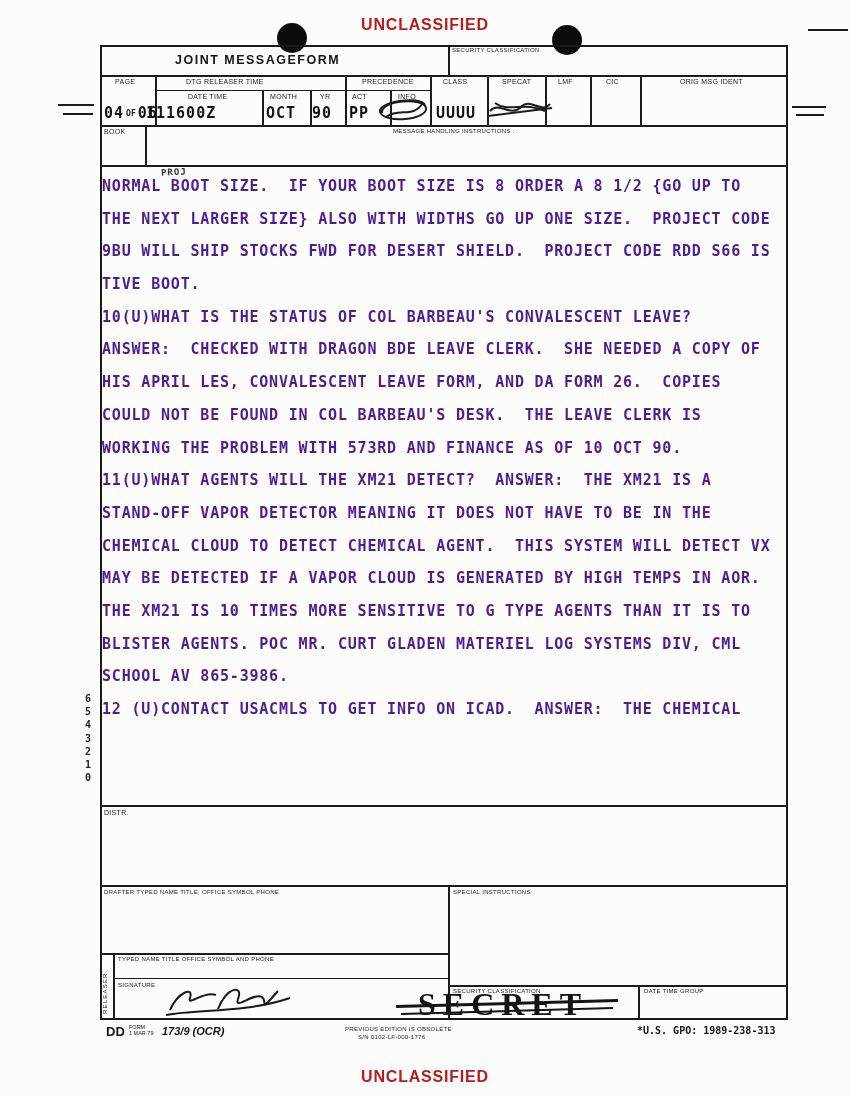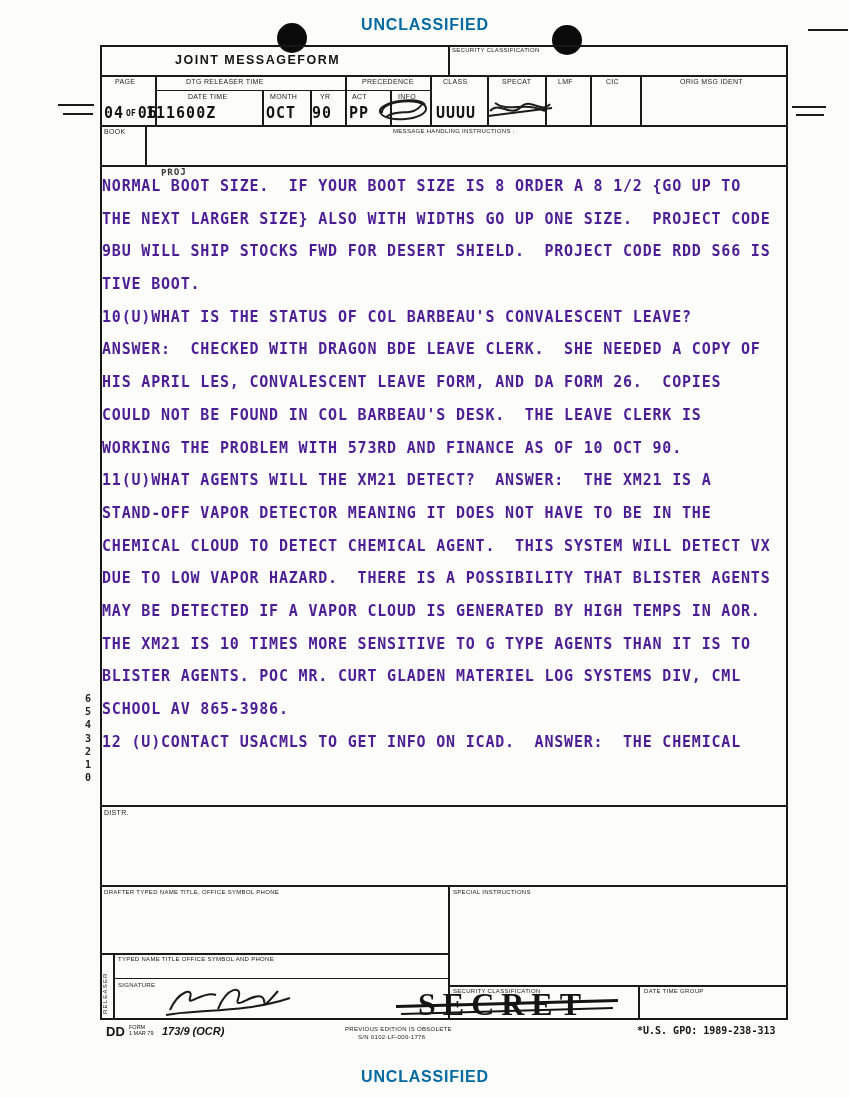--- a/index.html
+++ b/index.html
@@ -14,21 +14,21 @@
   .thin  { height:1px; }
   .tiny {
     position:absolute; font-size:7px; letter-spacing:0.3px; color:#222;
     font-family:"Liberation Sans", sans-serif; white-space:nowrap;
   }
   .micro { font-size:6px; }
   .ocr { font-family:"DejaVu Sans Mono", monospace; font-weight:bold; }
   .val { position:absolute; font-size:15px; letter-spacing:1px; white-space:nowrap;text-align:right; }
   .banner {
     position:absolute; left:0; width:850px; text-align:center;
-    font-weight:bold; font-size:16px; letter-spacing:0.8px; color:#0369a1;
+    font-weight:bold; font-size:16px; letter-spacing:0.8px; color:#b91c1c;
   }
   .dot { position:absolute; width:30px; height:30px; border-radius:50%; background:#0b0b0b; }
   .formborder { position:absolute; left:100px; top:45px; width:688px; height:975px; border:2px solid #181818; box-sizing:border-box; }
   .bodytext { position:absolute; left:102px; top:170px; width:692px; }
   .bodyline {
     height:32.7px; line-height:32.7px; white-space:pre;
     font-family:"DejaVu Sans Mono", monospace; font-weight:bold;
     font-size:15px; letter-spacing:0.8px; color:#4c1d95;
   }
   .margindigits { position:absolute; left:85px; top:692px; font-family:"DejaVu Sans Mono", monospace; font-weight:bold; font-size:10px; color:#222; }
@@ -133,21 +133,20 @@
     <div class="bodyline">9BU WILL SHIP STOCKS FWD FOR DESERT SHIELD.  PROJECT CODE RDD S66 IS</div>
     <div class="bodyline">TIVE BOOT.</div>
     <div class="bodyline">10(U)WHAT IS THE STATUS OF COL BARBEAU'S CONVALESCENT LEAVE?</div>
     <div class="bodyline">ANSWER:  CHECKED WITH DRAGON BDE LEAVE CLERK.  SHE NEEDED A COPY OF</div>
     <div class="bodyline">HIS APRIL LES, CONVALESCENT LEAVE FORM, AND DA FORM 26.  COPIES</div>
     <div class="bodyline">COULD NOT BE FOUND IN COL BARBEAU'S DESK.  THE LEAVE CLERK IS</div>
     <div class="bodyline">WORKING THE PROBLEM WITH 573RD AND FINANCE AS OF 10 OCT 90.</div>
     <div class="bodyline">11(U)WHAT AGENTS WILL THE XM21 DETECT?  ANSWER:  THE XM21 IS A</div>
     <div class="bodyline">STAND-OFF VAPOR DETECTOR MEANING IT DOES NOT HAVE TO BE IN THE</div>
     <div class="bodyline">CHEMICAL CLOUD TO DETECT CHEMICAL AGENT.  THIS SYSTEM WILL DETECT VX</div>
-    <div class="bodyline">DUE TO LOW VAPOR HAZARD.  THERE IS A POSSIBILITY THAT BLISTER AGENTS</div>
     <div class="bodyline">MAY BE DETECTED IF A VAPOR CLOUD IS GENERATED BY HIGH TEMPS IN AOR.</div>
     <div class="bodyline">THE XM21 IS 10 TIMES MORE SENSITIVE TO G TYPE AGENTS THAN IT IS TO</div>
     <div class="bodyline">BLISTER AGENTS. POC MR. CURT GLADEN MATERIEL LOG SYSTEMS DIV, CML</div>
     <div class="bodyline">SCHOOL AV 865-3986.</div>
     <div class="bodyline">12 (U)CONTACT USACMLS TO GET INFO ON ICAD.  ANSWER:  THE CHEMICAL</div>
   </div>
 
   <div class="margindigits">
     <div>6</div>
     <div>5</div>

